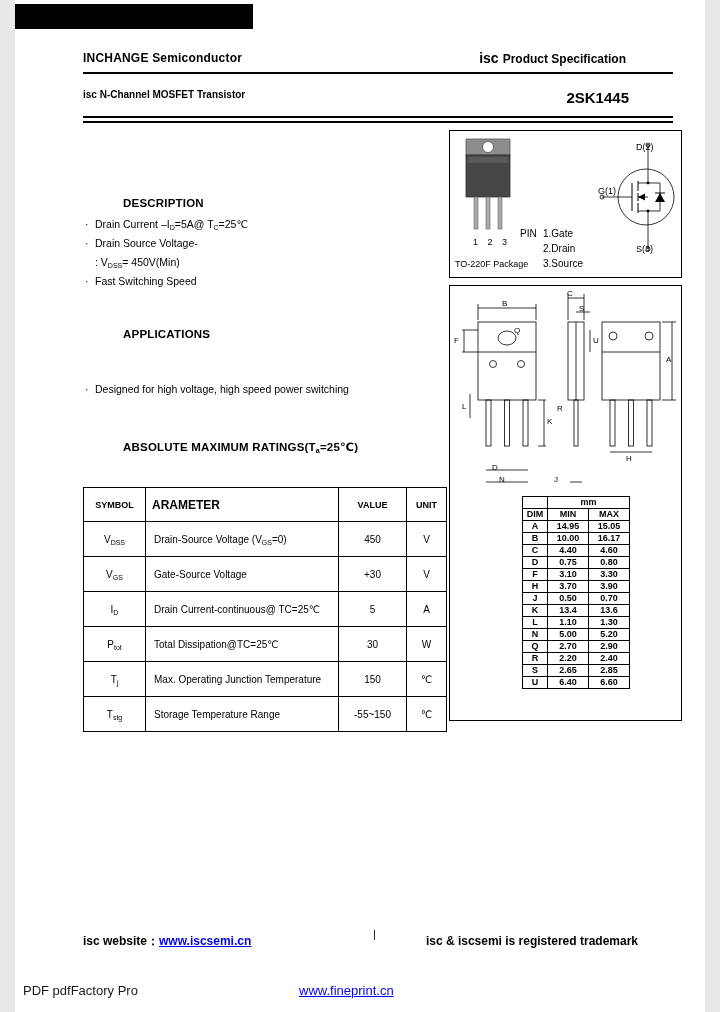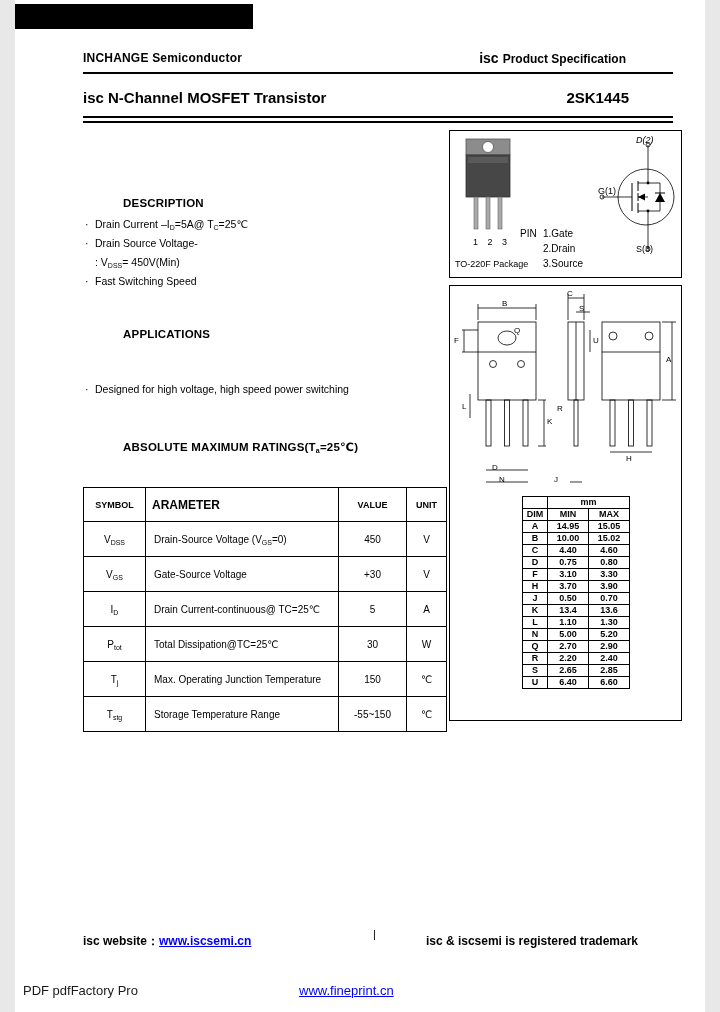--- a/index.html
+++ b/index.html
@@ -10,35 +10,35 @@
   
   .artifact-bar{position:absolute;left:0;top:4px;width:238px;height:25px;background:#000;}
 
   
   .company{position:absolute;left:68px;top:51px;font-size:12px;font-weight:bold;letter-spacing:.2px;}
   .spec{position:absolute;top:50px;right:79px;font-size:12px;font-weight:bold;}
   .spec .brand{font-size:14px;font-weight:800;margin-right:4px;}
   .rule1{position:absolute;left:68px;top:72px;width:590px;height:2px;background:#000;}
 
   
-  .title-product{position:absolute;left:68px;top:89px;font-size:15px;font-weight:bold;}
+  .title-product{position:absolute;left:68px;top:89px;font-size:10px;font-weight:bold;}
   .title-part{position:absolute;top:89px;right:76px;font-size:15px;font-weight:bold;}
   .rule2a{position:absolute;left:68px;top:116px;width:590px;height:2px;background:#000;}
   .rule2b{position:absolute;left:68px;top:121px;width:590px;height:2px;background:#000;}
 
   
   .pkg-box{position:absolute;left:434px;top:130px;width:231px;height:146px;border:1px solid #000;background:#fff;}
   .pkg-photo{position:absolute;left:8px;top:6px;}
   .pin-numbers{position:absolute;left:8px;top:106px;width:64px;text-align:center;font-size:9px;word-spacing:7px;}
   .pkg-name{position:absolute;left:5px;top:128px;font-size:9px;white-space:nowrap;}
   .pin-heading{position:absolute;left:70px;top:97px;font-size:10px;}
   .pins-list{position:absolute;left:93px;top:95px;font-size:10px;line-height:15px;}
   .mosfet-svg{position:absolute;left:148px;top:4px;}
   .tlabel{position:absolute;font-size:9px;white-space:nowrap;}
-  .t-drain{left:186px;top:4px;font-style:italic;}
+  .t-drain{left:186px;top:11px;}
   .t-gate{left:148px;top:55px;}
   .t-source{left:186px;top:113px;}
 
   
   .sec-heading{position:absolute;left:68px;font-size:11.5px;font-weight:bold;letter-spacing:.2px;padding-left:40px;}
   .h-desc{top:197px;} .h-app{top:328px;} .h-amr{top:440px;}
   .desc-list{position:absolute;left:70px;top:215px;font-size:10.5px;line-height:19px;}
   .app-list{position:absolute;left:70px;top:347px;font-size:10.5px;line-height:19px;margin-top:33px;}
   .desc-item .bullet{display:inline-block;width:10px;}
   .desc-item.indent{padding-left:10px;}
@@ -269,21 +269,21 @@
       </thead>
       <tbody>
           <tr>
             <td>A</td>
             <td>14.95</td>
             <td>15.05</td>
           </tr>
           <tr>
             <td>B</td>
             <td>10.00</td>
-            <td>15.02</td>
+            <td>16.17</td>
           </tr>
           <tr>
             <td>C</td>
             <td>4.40</td>
             <td>4.60</td>
           </tr>
           <tr>
             <td>D</td>
             <td>0.75</td>
             <td>0.80</td>

